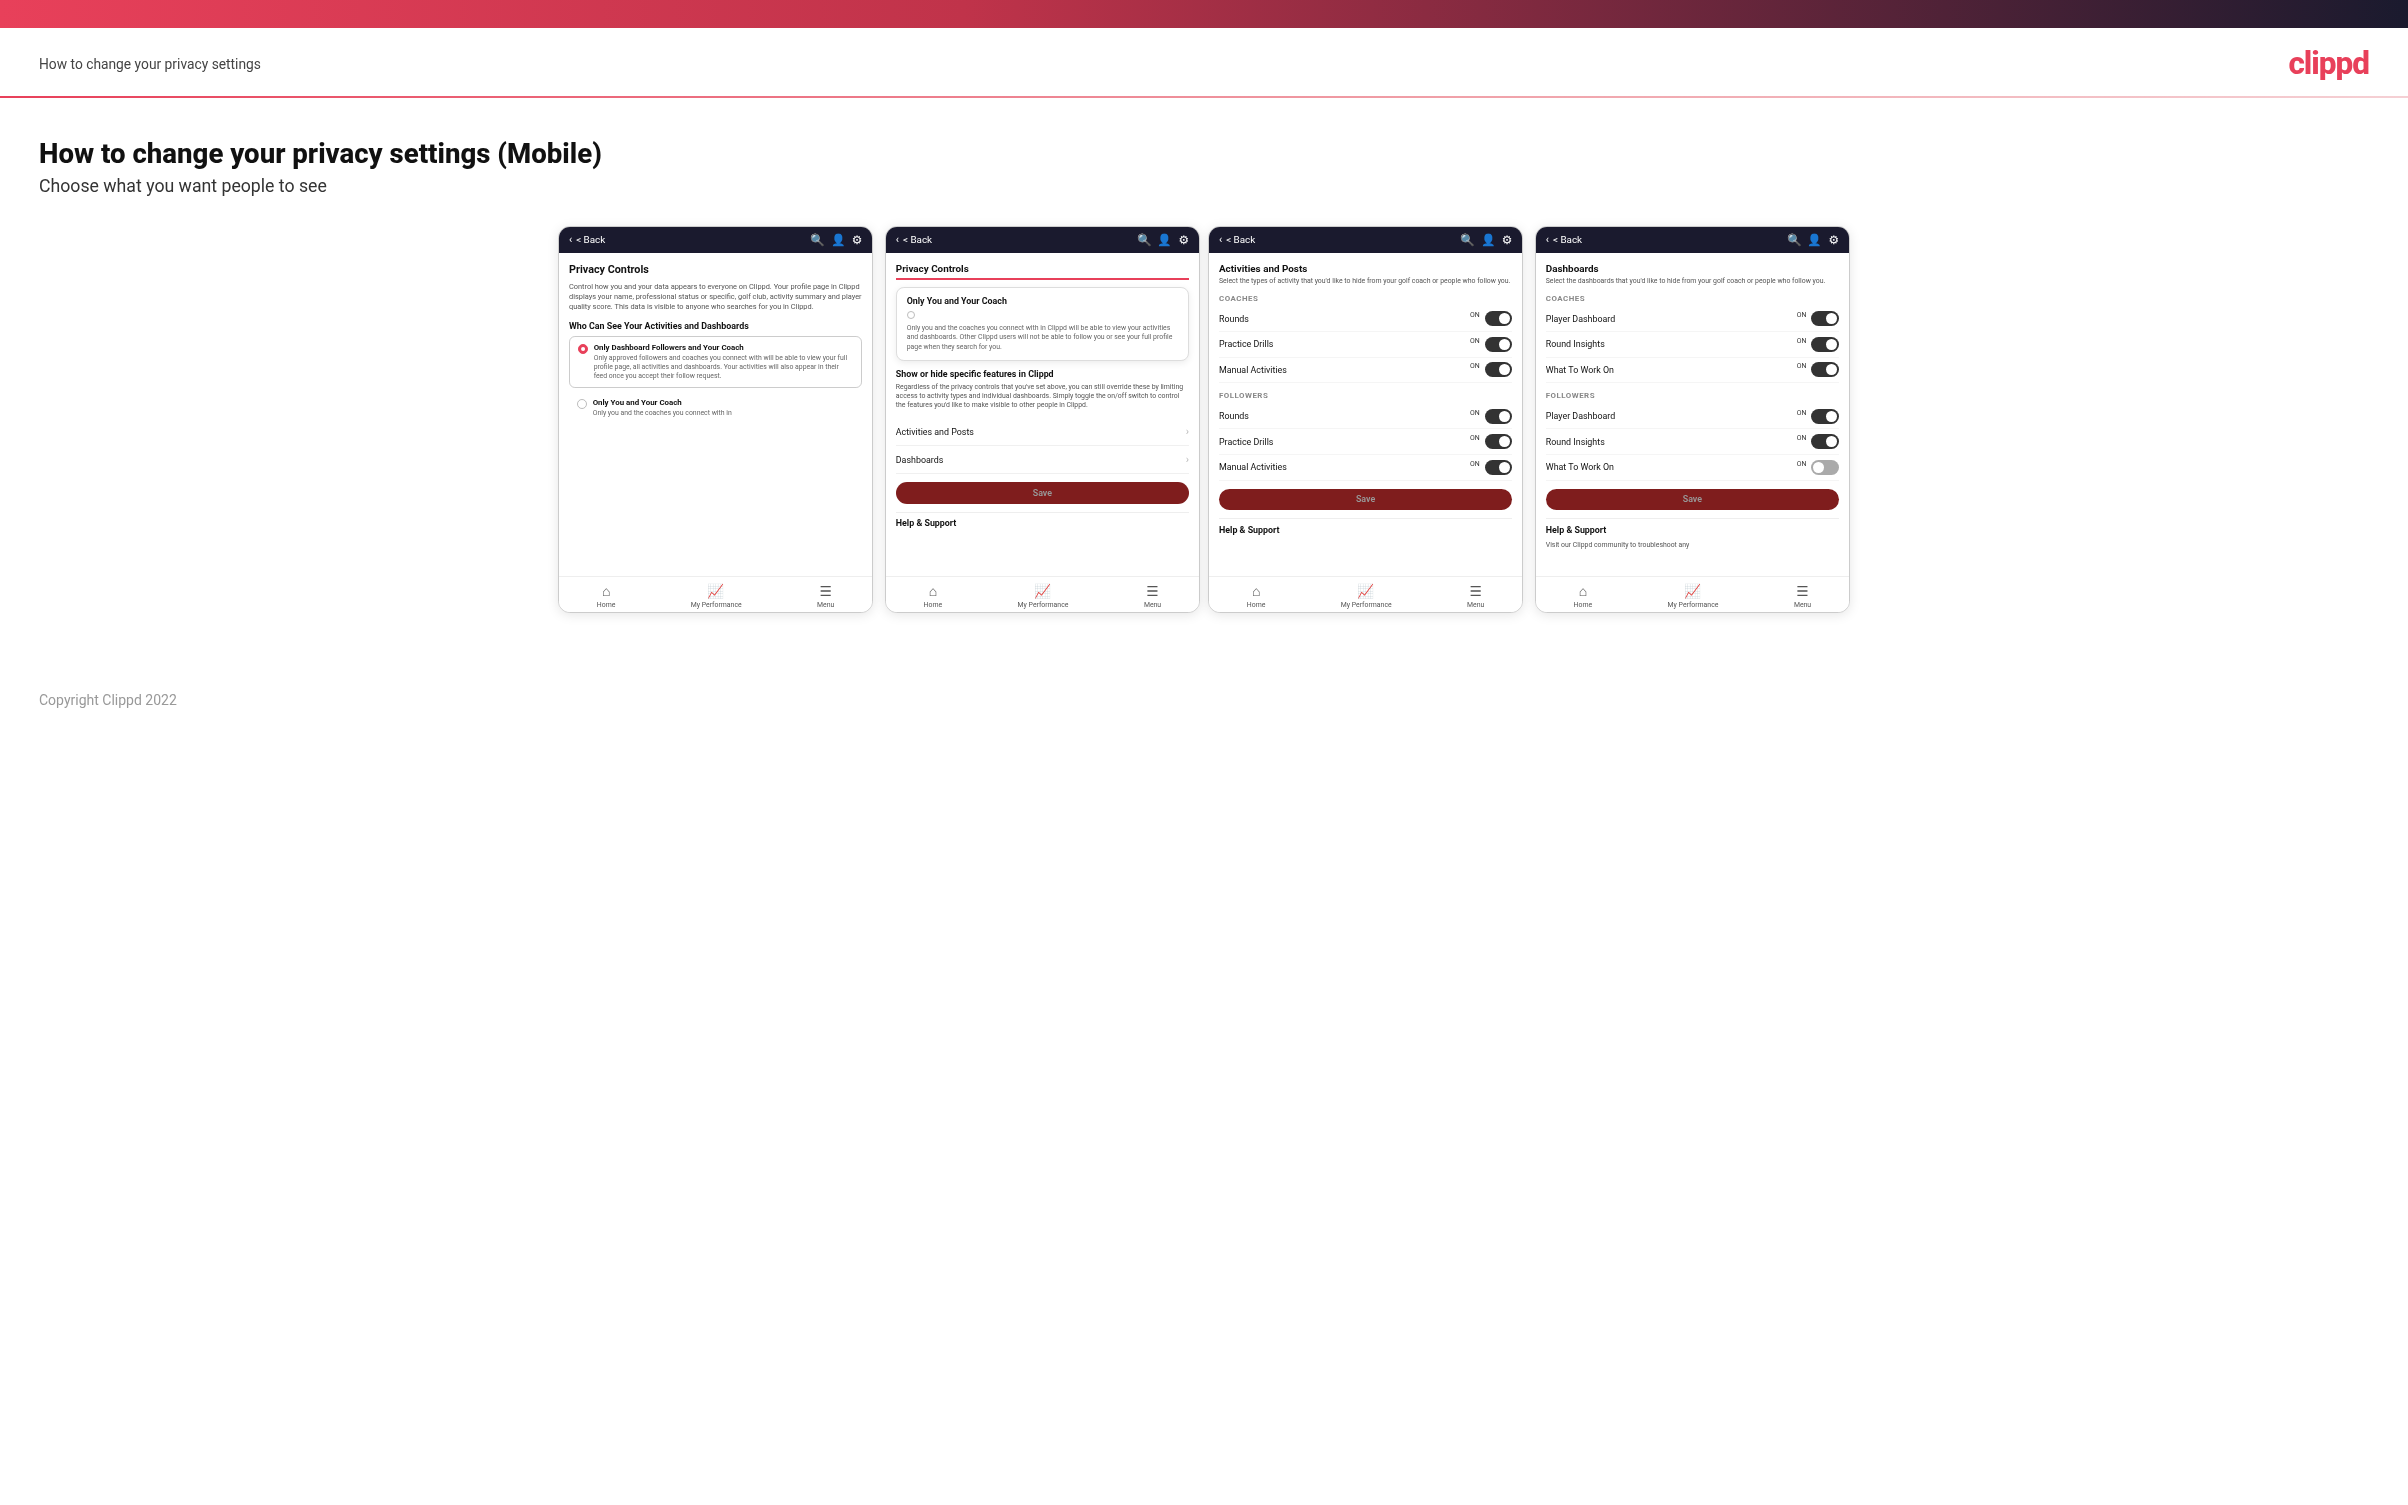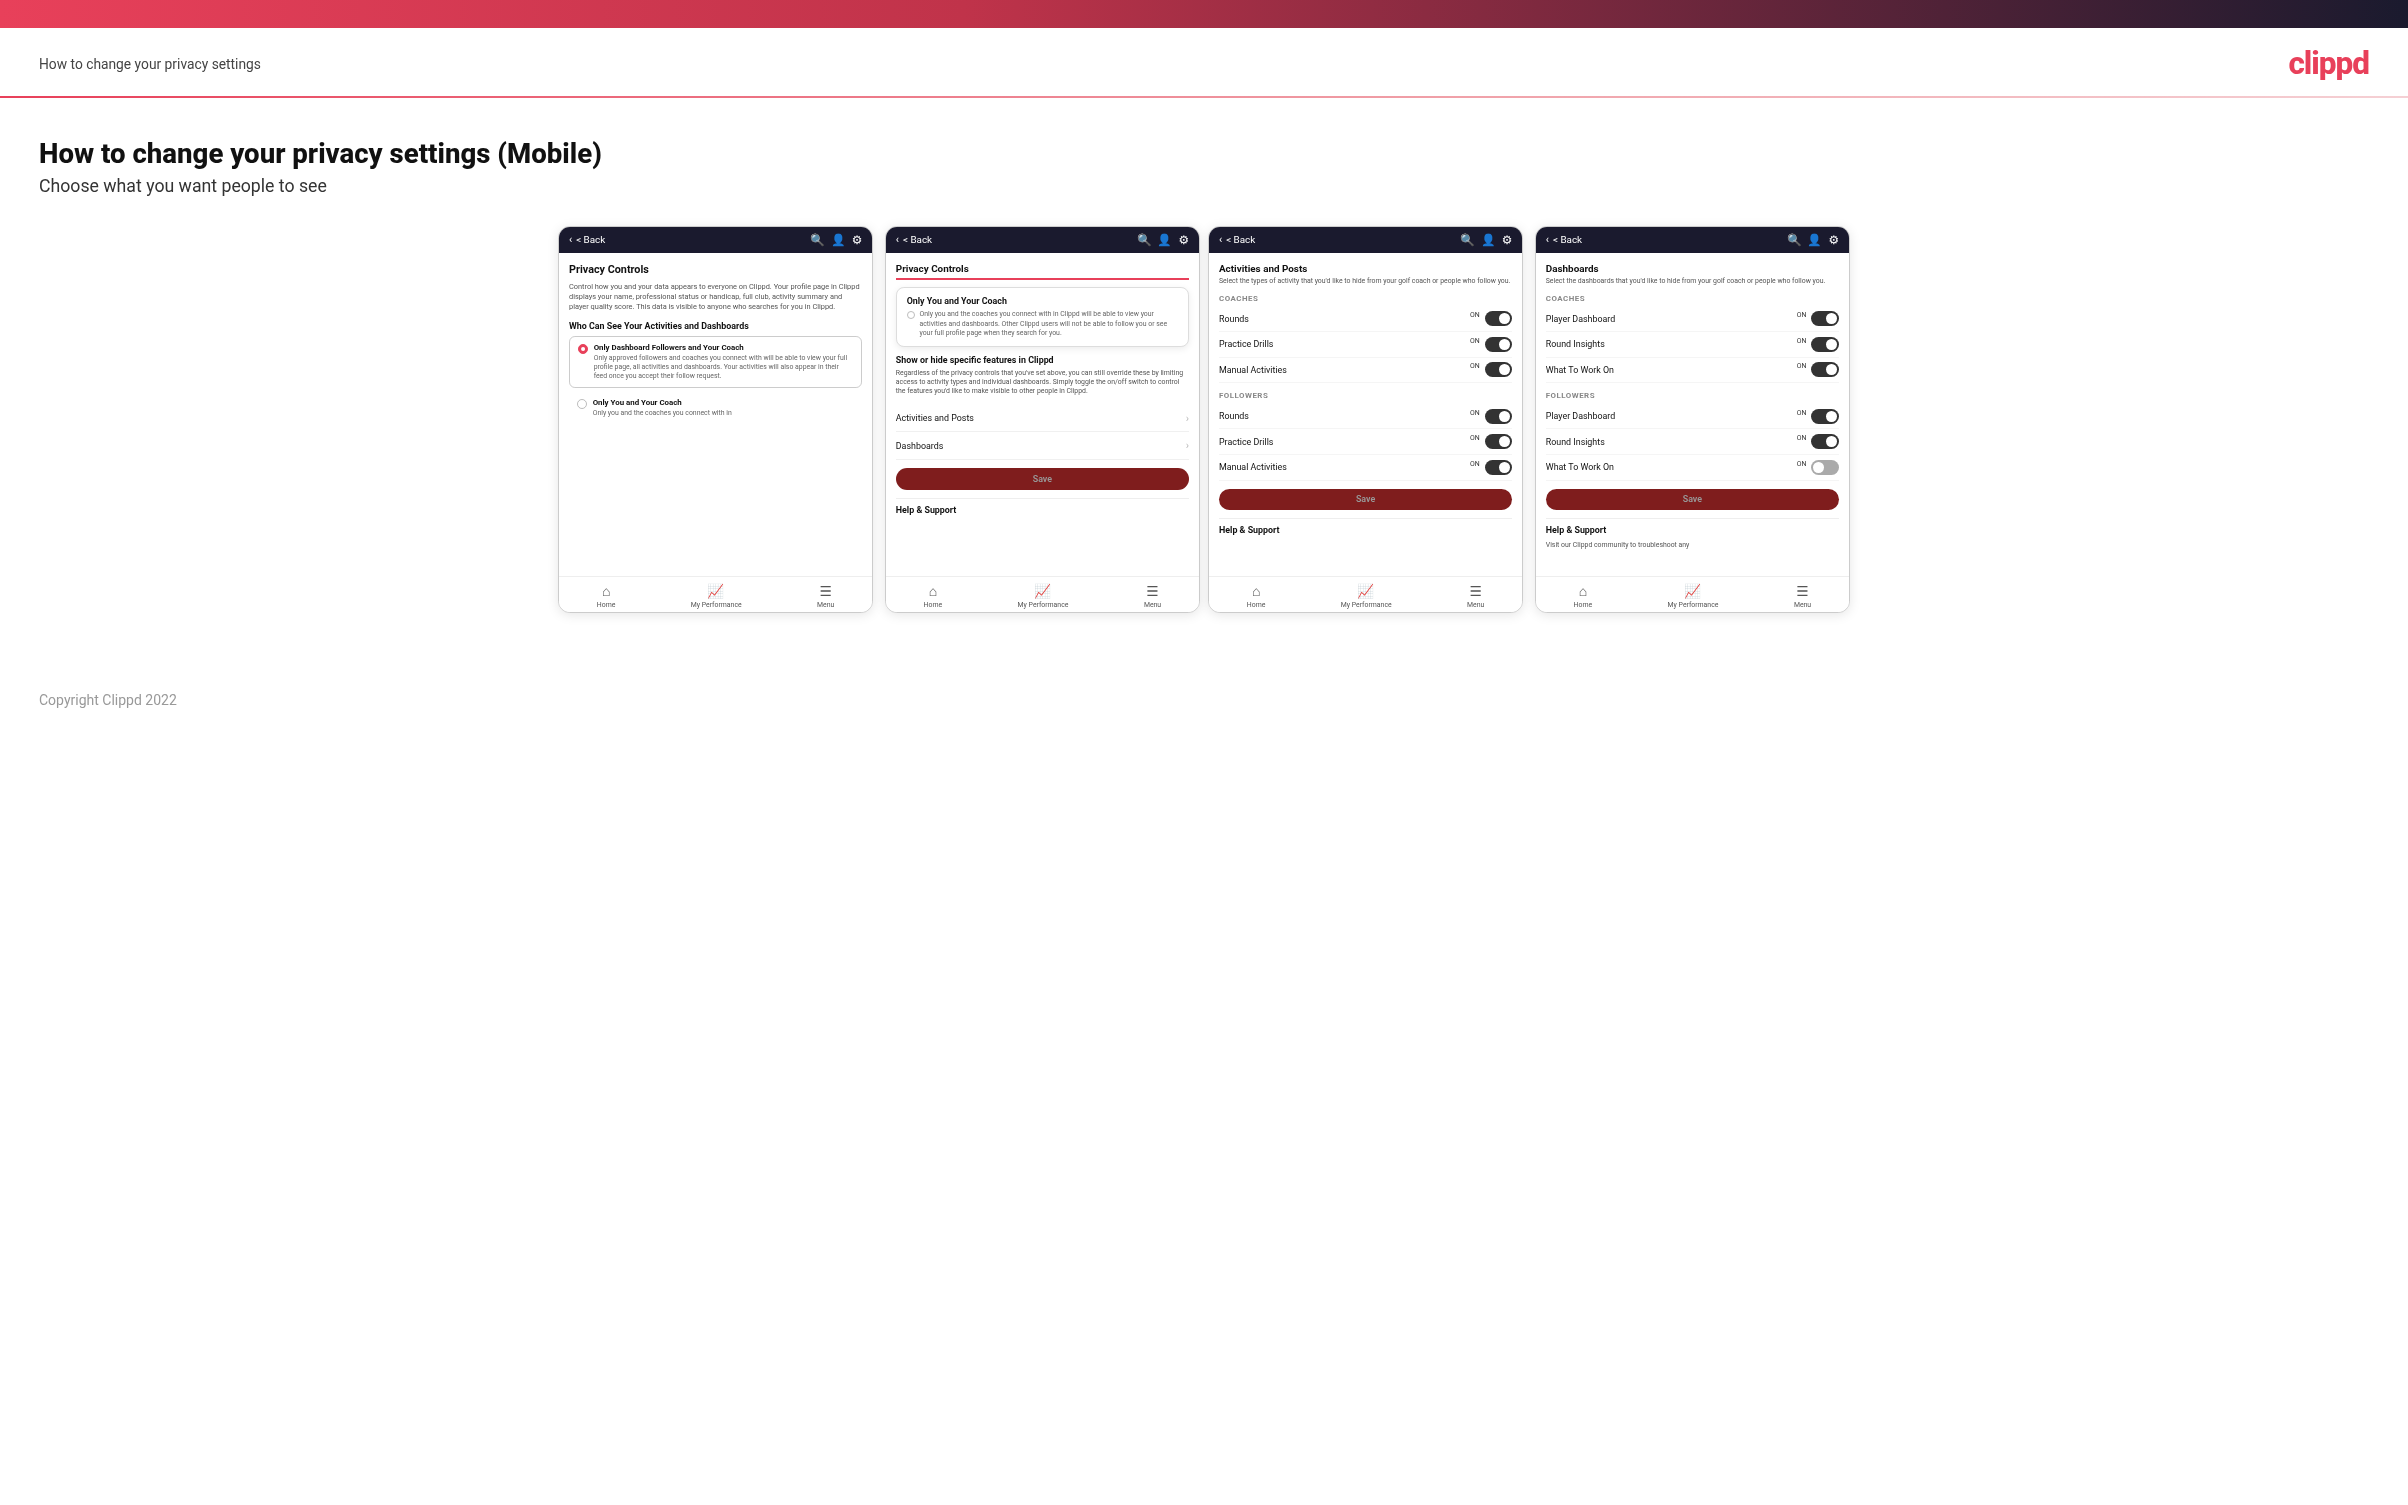--- a/index.html
+++ b/index.html
@@ -247,20 +247,21 @@
     .popup-text {
       font-size: 6.9px;
       color: #666;
       line-height: 1.35;
     }
     .popup-radio {
       display: flex;
       align-items: flex-start;
       gap: 4.9px;
       margin-top: 3.9px;
+      flex-direction: column;
     }
 
     
     .show-hide-heading {
       font-size: 8.9px;
       font-weight: 700;
       color: #111;
       margin-bottom: 3.9px;
     }
     .show-hide-text {
@@ -471,21 +472,21 @@
             </div>
             <div class="phone-nav-icons">
               <span>🔍</span>
               <span>👤</span>
               <span>⚙</span>
             </div>
           </div>
 
           <div class="phone-content">
             <div class="section-heading">Privacy Controls</div>
-            <div class="section-text">Control how you and your data appears to everyone on Clippd. Your profile page in Clippd displays your name, professional status or handicap, full club, activity summary and player quality score. This data is visible to anyone who searches for you in Clippd.</div>
+            <div class="section-text">Control how you and your data appears to everyone on Clippd. Your profile page in Clippd displays your name, professional status or specific, golf club, activity summary and player quality score. This data is visible to anyone who searches for you in Clippd.</div>
             <div class="section-subheading">Who Can See Your Activities and Dashboards</div>
 
 
             <div class="radio-option selected">
               <div class="radio-circle filled"></div>
               <div>
                 <div class="radio-label">Only Dashboard Followers and Your Coach</div>
                 <div class="radio-desc">Only approved followers and coaches you connect with will be able to view your full profile page, all activities and dashboards. Your activities will also appear in their feed once you accept their follow request.</div>
               </div>
             </div>

